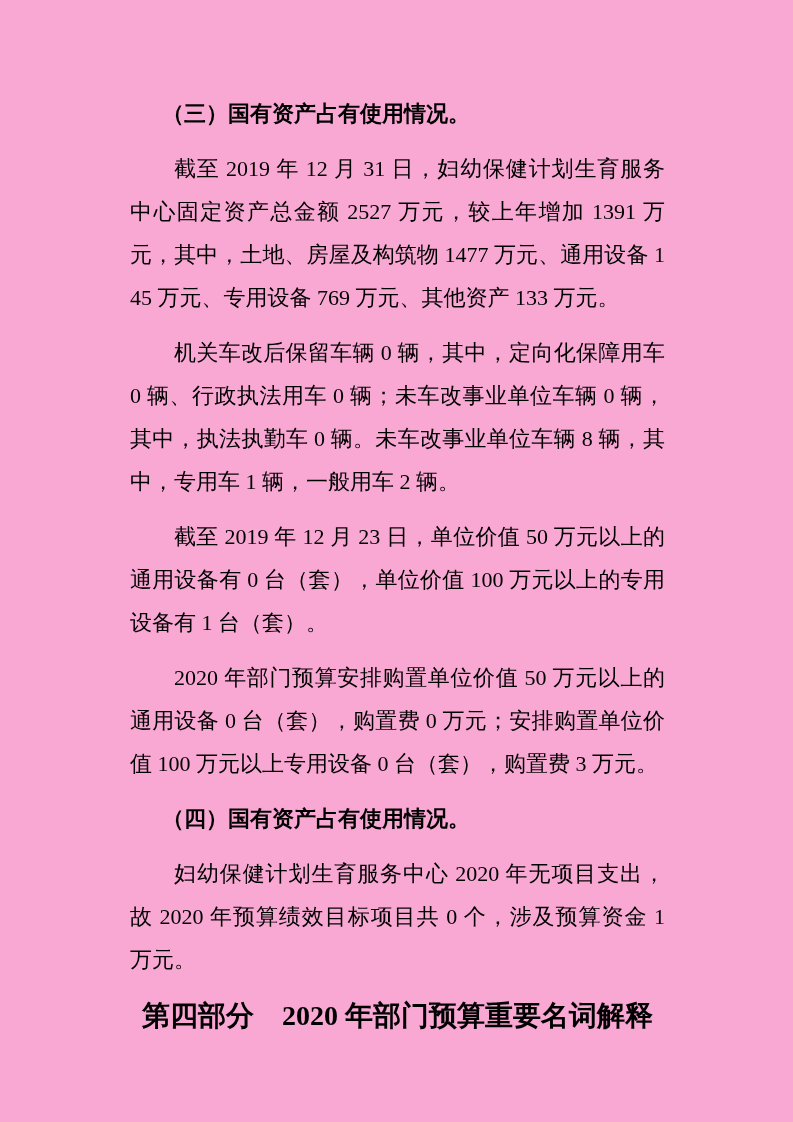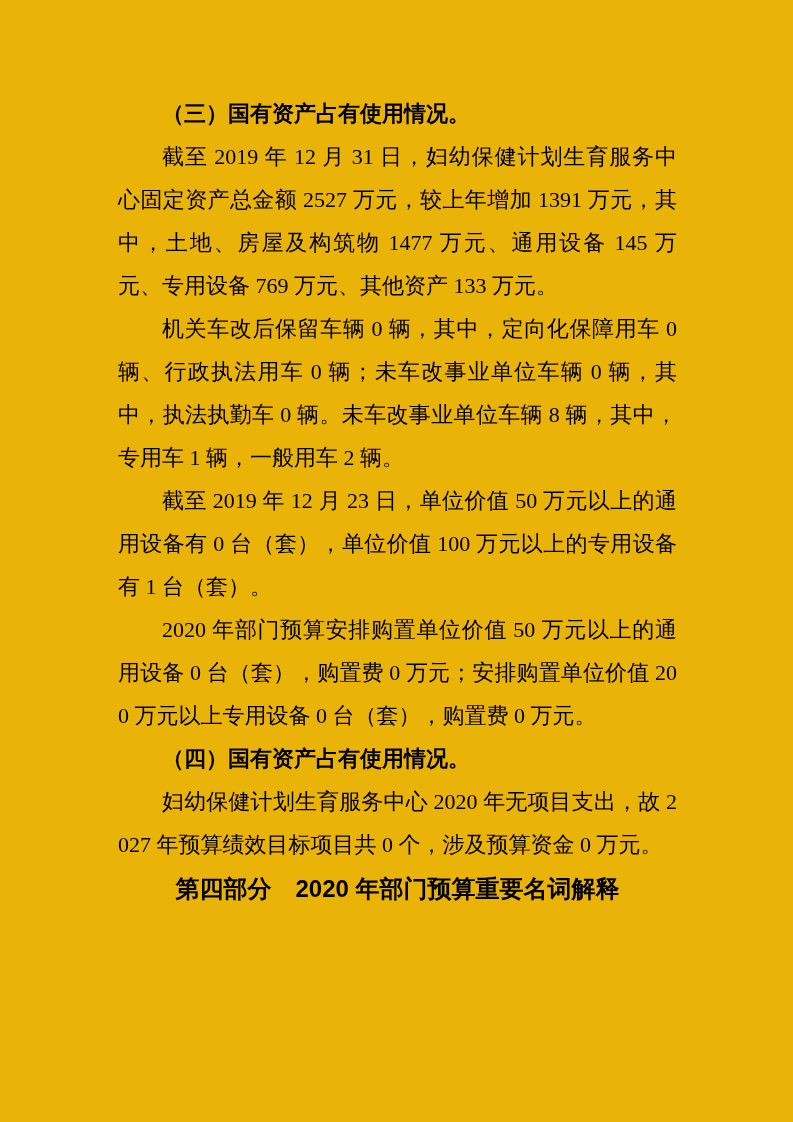--- a/index.html
+++ b/index.html
@@ -4,73 +4,73 @@
 <style>
   html, body {
     margin: 0;
     padding: 0;
     background: #ffffff;
   }
   .page {
     position: relative;
     width: 793px;
     height: 1122px;
-    background: #eab308;
+    background: #f9a8d4;
     box-sizing: border-box;
     padding: 92px 116px 0 118px;
     color: #000000;
     overflow: hidden;
   }
   .doc-body {
     font-family: "Liberation Serif", "DejaVu Serif", serif;
     font-size: 22px;
     line-height: 43px;
     color: #000000;
   }
   .para {
-    margin: 0;
+    margin: 12px;
     text-align: justify;
     text-indent: 2em;
     word-break: break-all;
   }
   .sub-heading {
     margin: 0;
     font-family: "Liberation Sans", "DejaVu Sans", sans-serif;
     font-weight: bold;
     font-size: 22px;
     line-height: 43px;
     text-indent: 2em;
   }
   .part-title {
     margin: 0;
-    font-family: Liberation Sans, sans-serif;
+    font-family: Liberation Serif, serif;
     font-weight: bold;
-    font-size: 24px;
+    font-size: 28px;
     line-height: 46px;
     text-align: center;
     text-indent: 0;
   }
 </style>
 </head>
 <body>
 
 <div class="page">
   <div class="doc-body">
 
     <h3 class="sub-heading">（三）国有资产占有使用情况。</h3>
 
     <p class="para">截至 2019 年 12 月 31 日，妇幼保健计划生育服务中心固定资产总金额 2527 万元，较上年增加 1391 万元，其中，土地、房屋及构筑物 1477 万元、通用设备 145 万元、专用设备 769 万元、其他资产 133 万元。</p>
 
     <p class="para">机关车改后保留车辆 0 辆，其中，定向化保障用车 0 辆、行政执法用车 0 辆；未车改事业单位车辆 0 辆，其中，执法执勤车 0 辆。未车改事业单位车辆 8 辆，其中，专用车 1 辆，一般用车 2 辆。</p>
 
     <p class="para">截至 2019 年 12 月 23 日，单位价值 50 万元以上的通用设备有 0 台（套），单位价值 100 万元以上的专用设备有 1 台（套）。</p>
 
 
-    <p class="para">2020 年部门预算安排购置单位价值 50 万元以上的通用设备 0 台（套），购置费 0 万元；安排购置单位价值 200 万元以上专用设备 0 台（套），购置费 0 万元。</p>
+    <p class="para">2020 年部门预算安排购置单位价值 50 万元以上的通用设备 0 台（套），购置费 0 万元；安排购置单位价值 100 万元以上专用设备 0 台（套），购置费 3 万元。</p>
 
     <h3 class="sub-heading">（四）国有资产占有使用情况。</h3>
 
-    <p class="para">妇幼保健计划生育服务中心 2020 年无项目支出，故 2027 年预算绩效目标项目共 0 个，涉及预算资金 0 万元。</p>
+    <p class="para">妇幼保健计划生育服务中心 2020 年无项目支出，故 2020 年预算绩效目标项目共 0 个，涉及预算资金 1 万元。</p>
 
     <h2 class="part-title">第四部分　2020 年部门预算重要名词解释</h2>
 
   </div>
 </div>
 
 </body></html>

